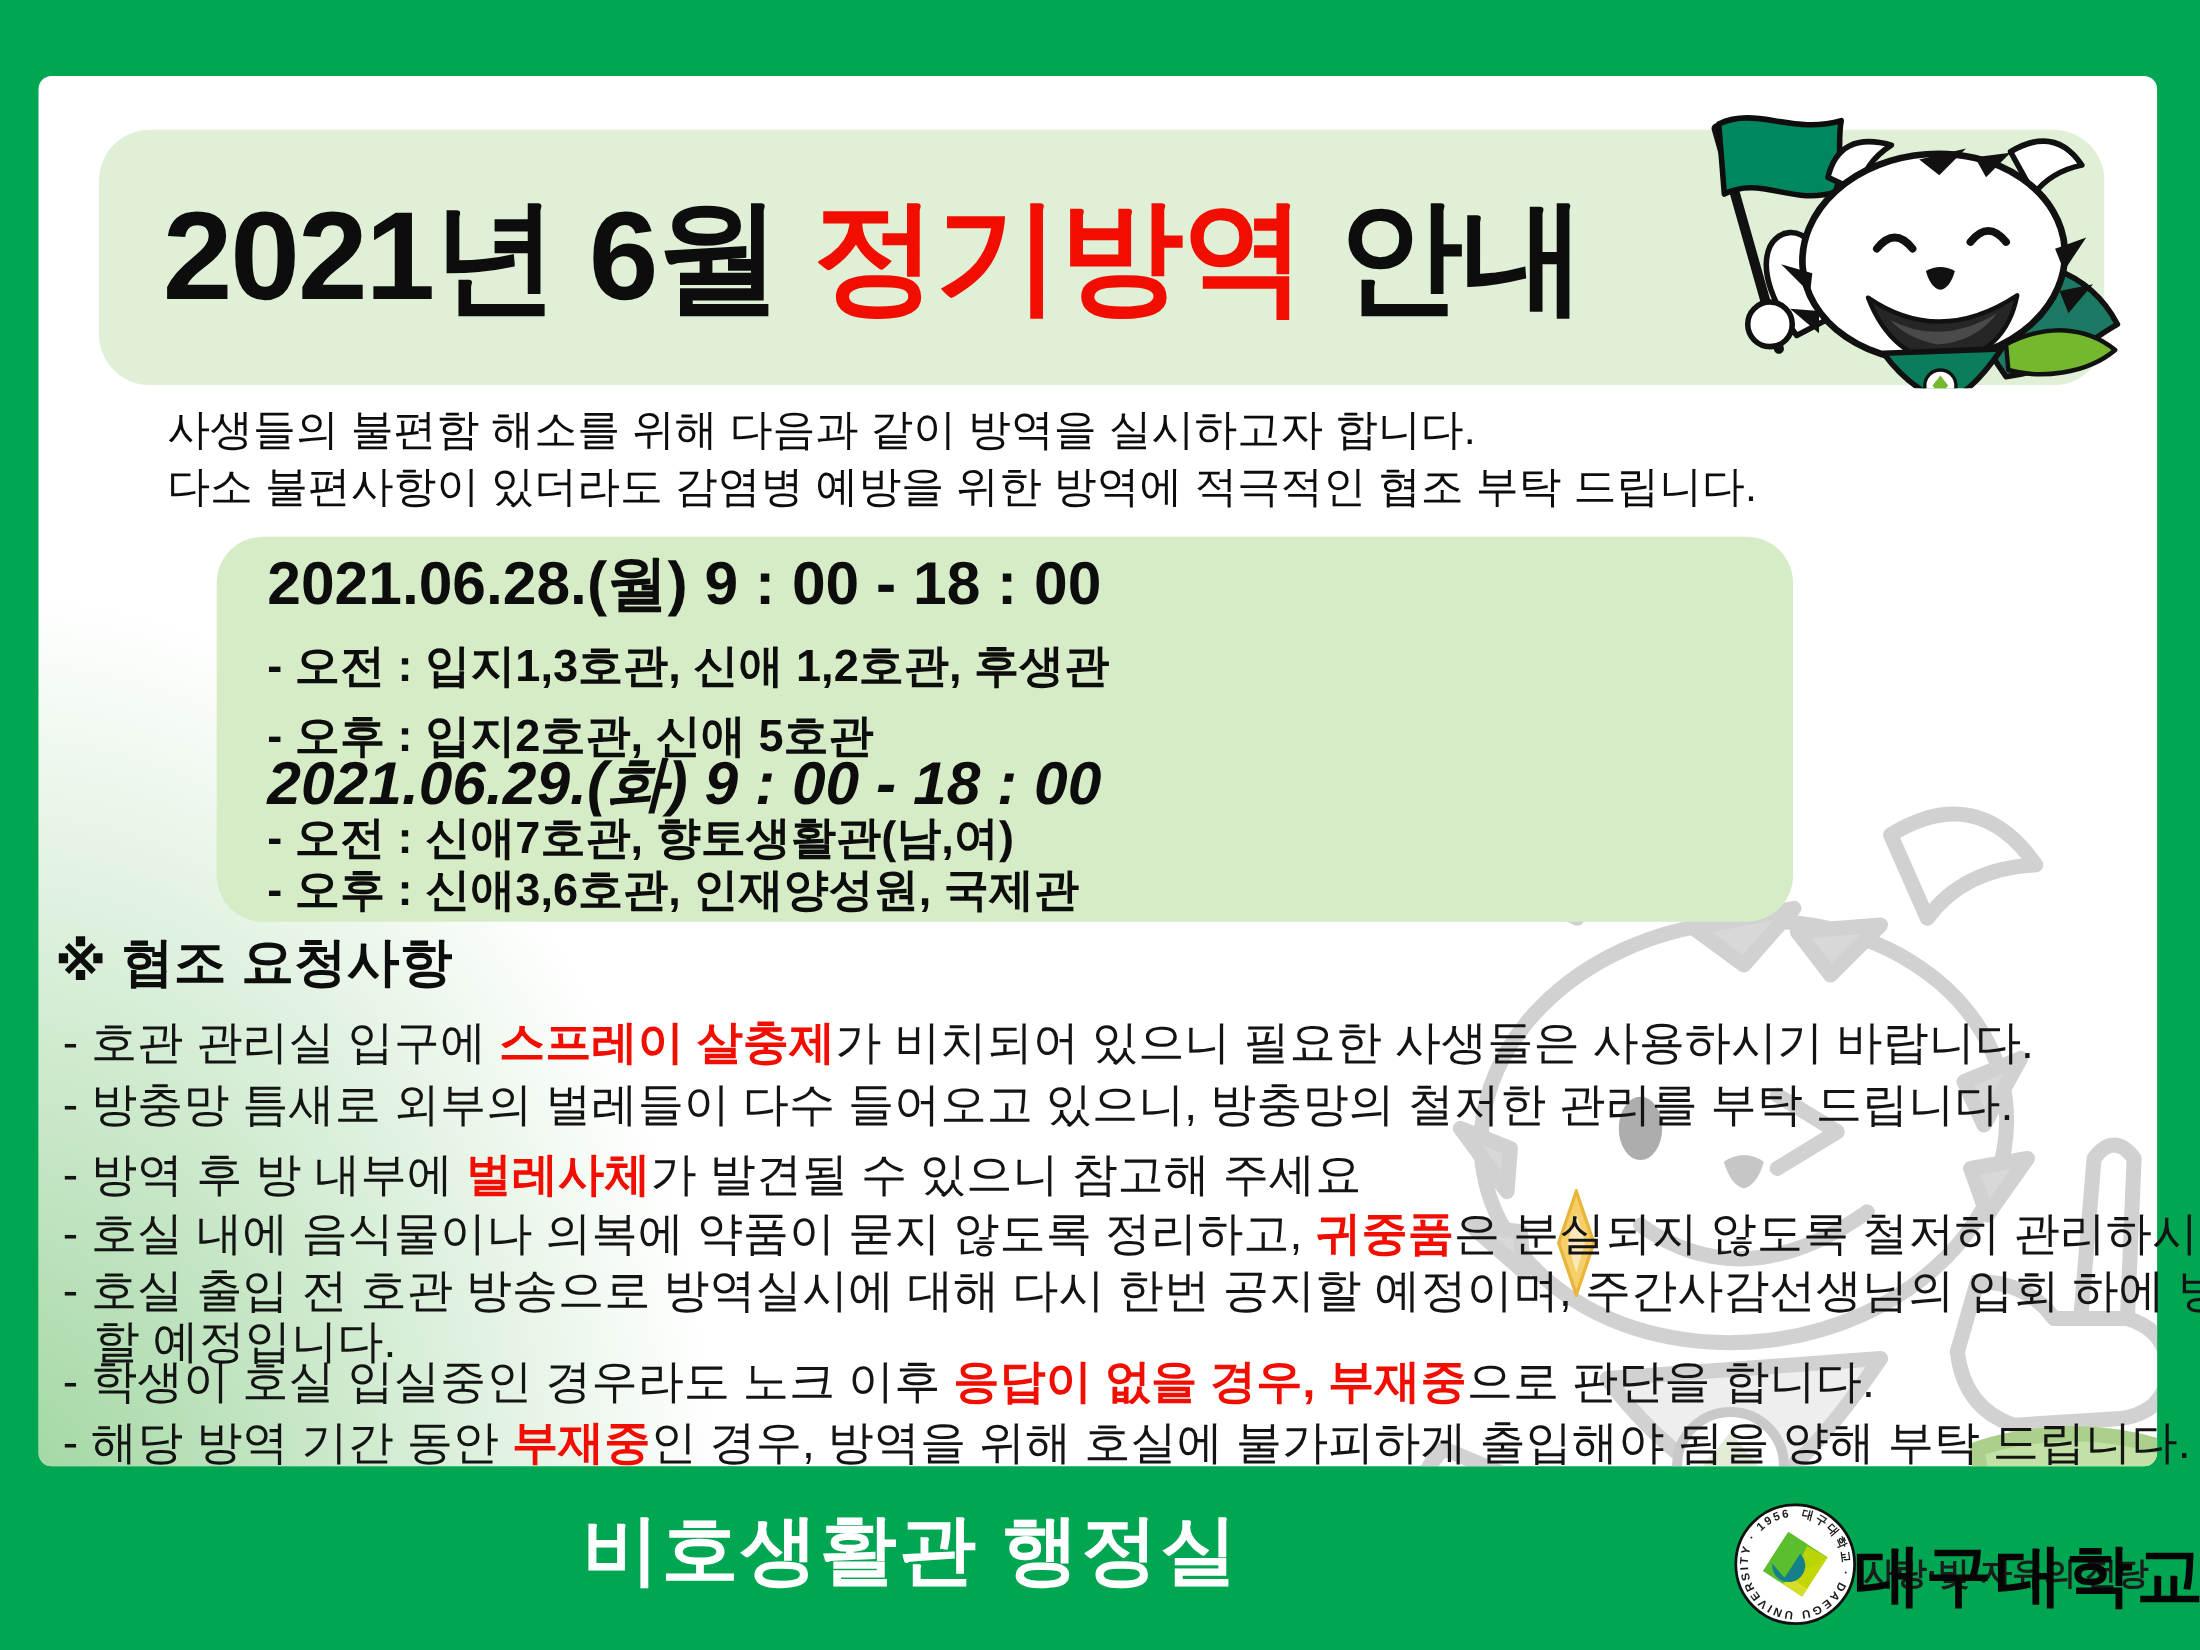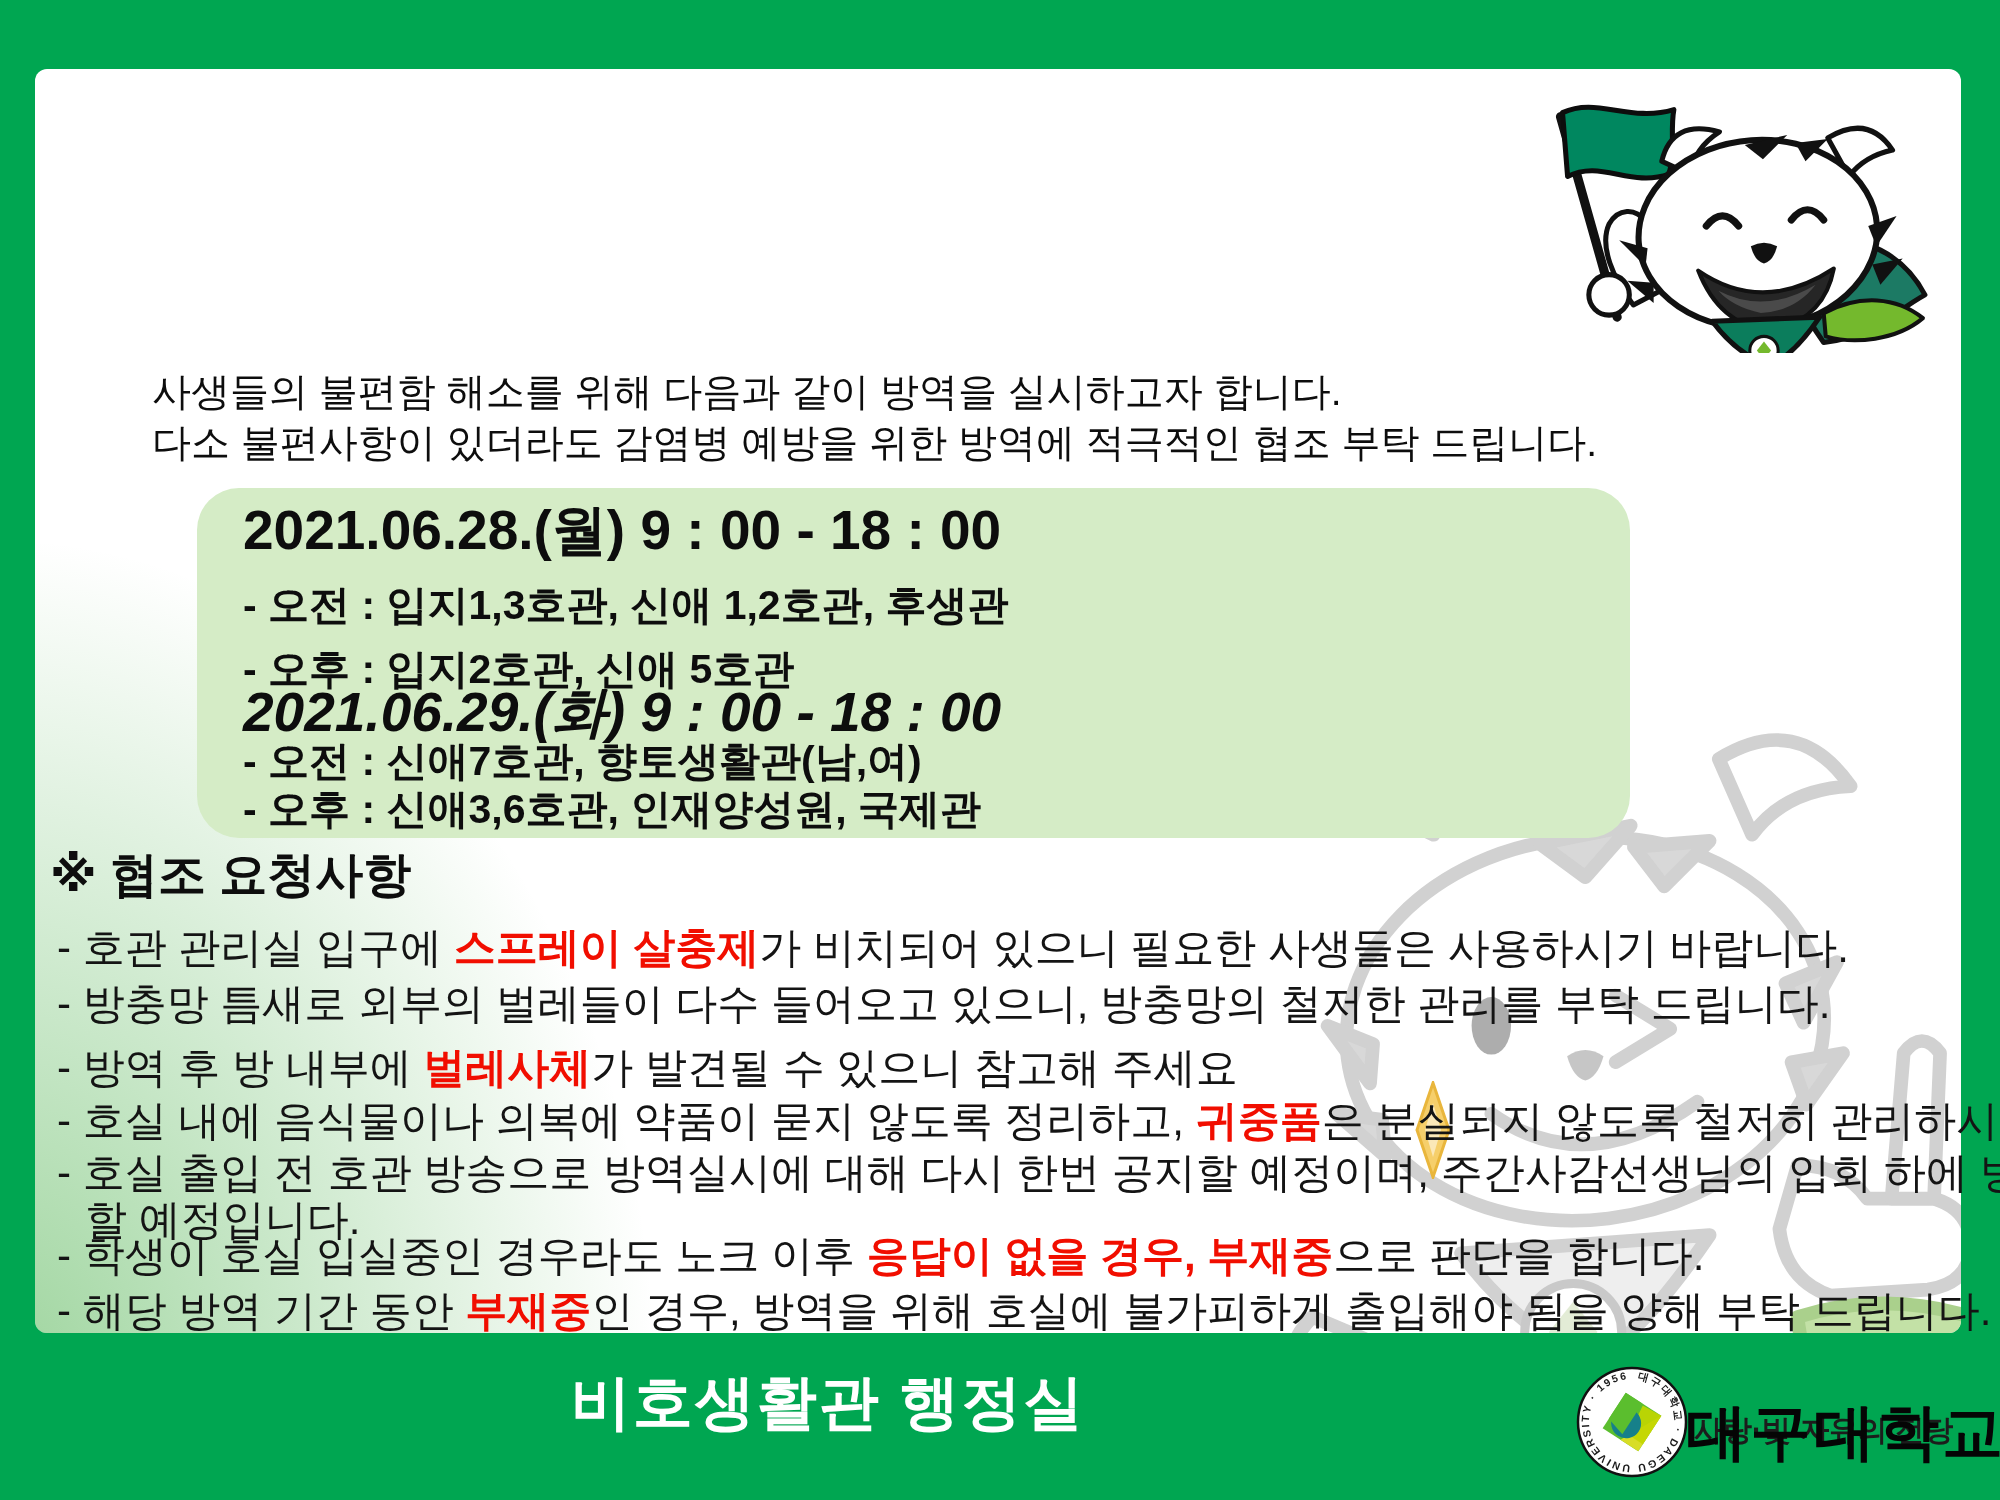--- a/index.html
+++ b/index.html
@@ -59,21 +59,21 @@
   .i4{top:782px;left:243px;}
   
   .notice-heading{position:absolute;left:50px;top:843px;z-index:4;font-size:48px;font-weight:800;color:#0d0d0d;white-space:nowrap;}
   .bullet{position:absolute;left:57px;z-index:4;font-size:42px;font-weight:500;color:#141414;white-space:nowrap;}
   .bullet .red{color:var(--accent-red);font-weight:800;}
   .b0{top:920px;} .b1{top:976px;} .b2{top:1040px;} .b3{top:1093px;}
   .b4{top:1145px;} .b5{top:1192px;left:85px;} .b6{top:1228px;} .b7{top:1283px;}
   
   .footer-office{
     position:absolute;left:0;top:1363px;width:1656px;text-align:center;z-index:4;
-    font-size:60px;font-weight:700;color:#ffffff;letter-spacing:2px;
+    font-size:70px;font-weight:700;color:#ffffff;letter-spacing:2px;
   }
   .seal{position:absolute;left:1576px;top:1366px;width:112px;height:112px;z-index:4;}
   .slogan{position:absolute;left:1694px;top:1411px;z-index:4;font-size:29px;font-weight:600;color:#1c1c1c;white-space:nowrap;}
   .univ-name{position:absolute;left:1686px;top:1392px;z-index:4;font-size:61px;font-weight:800;color:#050505;letter-spacing:3px;white-space:nowrap;}
 </style>
 </head>
 <body>
 
 <div class="canvas">
 
@@ -114,20 +114,23 @@
         <path d="M470 430 Q 540 408 610 440 Q 580 492 500 498 Q 474 470 470 430 Z" fill="#b9dc97" stroke="#9cc878"></path>
       </g>
     </svg>
 
     <svg class="sparkle" viewBox="0 0 72 98" aria-hidden="true">
       <path d="M36 2 L52 49 L36 96 L20 49 Z" fill="#f6cf6b" stroke="#e9b63c" stroke-width="3"></path>
       <path d="M36 22 L44 49 L36 76 L28 49 Z" fill="#fbe8b8" stroke="none"></path>
     </svg>
   </div>
 
+  <div class="title-box">
+    <div class="title"><span>2021년 6월 </span><span class="red-part">정기방역</span><span> 안내</span></div>
+  </div>
 
   <svg class="mascot" viewBox="0 0 405 252" aria-hidden="true">
     <g stroke-linejoin="round" stroke-linecap="round">
 
       <line x1="40" y1="20" x2="96" y2="218" stroke="#111111" stroke-width="9"></line>
 
       <path d="M42 16 C 76 0 108 26 152 13 C 148 34 154 56 147 77 C 108 90 80 62 47 79 Z" fill="#00875f" stroke="#0d0d0d" stroke-width="5"></path>
 
       <path d="M256 148 C 322 126 376 150 400 196 C 364 216 354 236 300 243 C 278 212 262 178 256 158 Z" fill="#1c7a64" stroke="#111" stroke-width="5"></path>
       <path d="M300 214 C 336 195 372 198 398 219 C 372 241 330 245 302 237 Z" fill="#74b92d" stroke="#111" stroke-width="4"></path>

